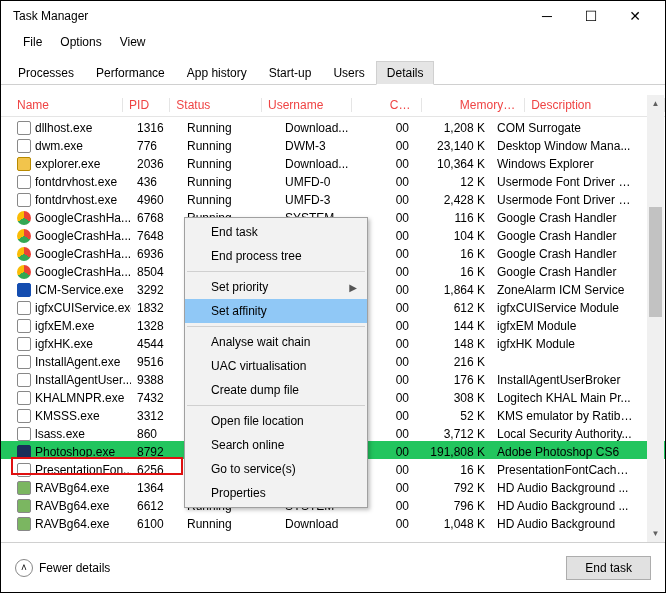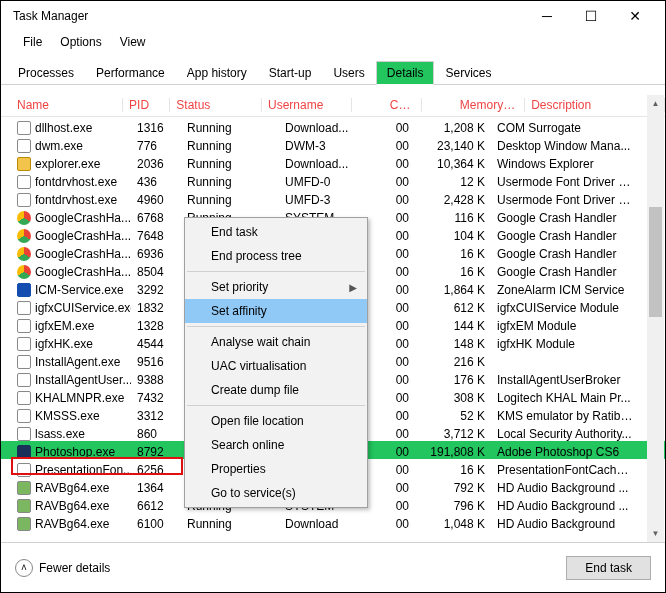--- a/index.html
+++ b/index.html
@@ -4,21 +4,21 @@
 <style>
 * { box-sizing: border-box; margin: 0; padding: 0; font-family: "Segoe UI", Tahoma, sans-serif; font-size: 12px; }
 body { width: 666px; height: 593px; background: #fff; border: 1px solid #000; position: relative; overflow: hidden; }
 .titlebar { height: 30px; display: flex; align-items: center; padding: 4px 8px; }
 .titlebar .title { flex: 1; padding-left: 4px; }
 .titlebar .winbtn { width: 44px; height: 28px; display: flex; align-items: center; justify-content: center; font-size: 14px; }
 .menubar { height: 22px; display: flex; align-items: center; padding: 0 15px; gap: 4px; }
 .menubar .mitem { padding: 2px 7px; }
 .tabs { height: 28px; display: flex; align-items: flex-end; padding: 0 6px; border-bottom: 1px solid #d0d0d0; margin-top: 4px; }
 .tabs .tab { padding: 4px 10px; border: 1px solid transparent; position: relative; bottom: -1px; }
-.tabs .tab.active { border: 1px solid #d0d0d0; border-bottom: 1px solid #fff; background: #22c55e; }
+.tabs .tab.active { border: 1px solid #d0d0d0; border-bottom: 1px solid #fff; background: #e5e5e5; }
 .headers { display: flex; height: 24px; align-items: center; border-bottom: 1px solid #e5e5e5; margin-top: 8px; padding-left: 10px; }
 .headers .hcell { border-right: 1px solid #e5e5e5; padding: 0 6px; white-space: nowrap; overflow: hidden; text-overflow: ellipsis; color: #ef4444; }
 .headers .hcell.r { text-align: right; margin-left: 32px; }
 .rows { position: relative; }
 .row { display: flex; height: 18px; align-items: flex-end; padding-left: 10px; }
 .row.sel { background: #22c55e; }
 .cell { padding: 0 6px; white-space: nowrap; overflow: hidden; text-overflow: ellipsis; }
 .cell.r { text-align: right; }
 .c-name { width: 120px; display: flex; align-items: center; gap: 4px; }
 .c-pid  { width: 50px; }
@@ -63,21 +63,20 @@
   <div class="mitem">View</div>
 </div>
 
 <div class="tabs">
   <div class="tab">Processes</div>
   <div class="tab">Performance</div>
   <div class="tab">App history</div>
   <div class="tab">Start-up</div>
   <div class="tab">Users</div>
   <div class="tab active">Details</div>
-  <div class="tab">Services</div>
 </div>
 
 <div class="headers">
   <div class="hcell c-name">Name</div>
   <div class="hcell c-pid">PID</div>
   <div class="hcell c-stat">Status</div>
   <div class="hcell c-user">Username</div>
   <div class="hcell c-cpu r">CPU</div>
   <div class="hcell c-mem r">Memory (p...</div>
   <div class="hcell c-desc">Description</div>
@@ -370,22 +369,22 @@
       <span class="arrow">▶</span>
     </div>
   <div class="cm sel">Set affinity</div>
   <div class="sep"></div>
   <div class="cm">Analyse wait chain</div>
   <div class="cm">UAC virtualisation</div>
   <div class="cm">Create dump file</div>
   <div class="sep"></div>
   <div class="cm">Open file location</div>
   <div class="cm">Search online</div>
+  <div class="cm">Go to service(s)</div>
   <div class="cm">Properties</div>
-  <div class="cm">Go to service(s)</div>
 </div>
 
 <div class="redbox" style="left:184px; top:298px; width:182px; height:24px;"></div>
 <div class="redbox" style="left:10px; top:456px; width:172px; height:18px;"></div>
 
 <div class="scrollbar">
   <div class="sbtn">▲</div>
   <div class="thumb"></div>
   <div class="sbtn" style="position:absolute;bottom:0;left:0;right:0;">▼</div>
 </div>

